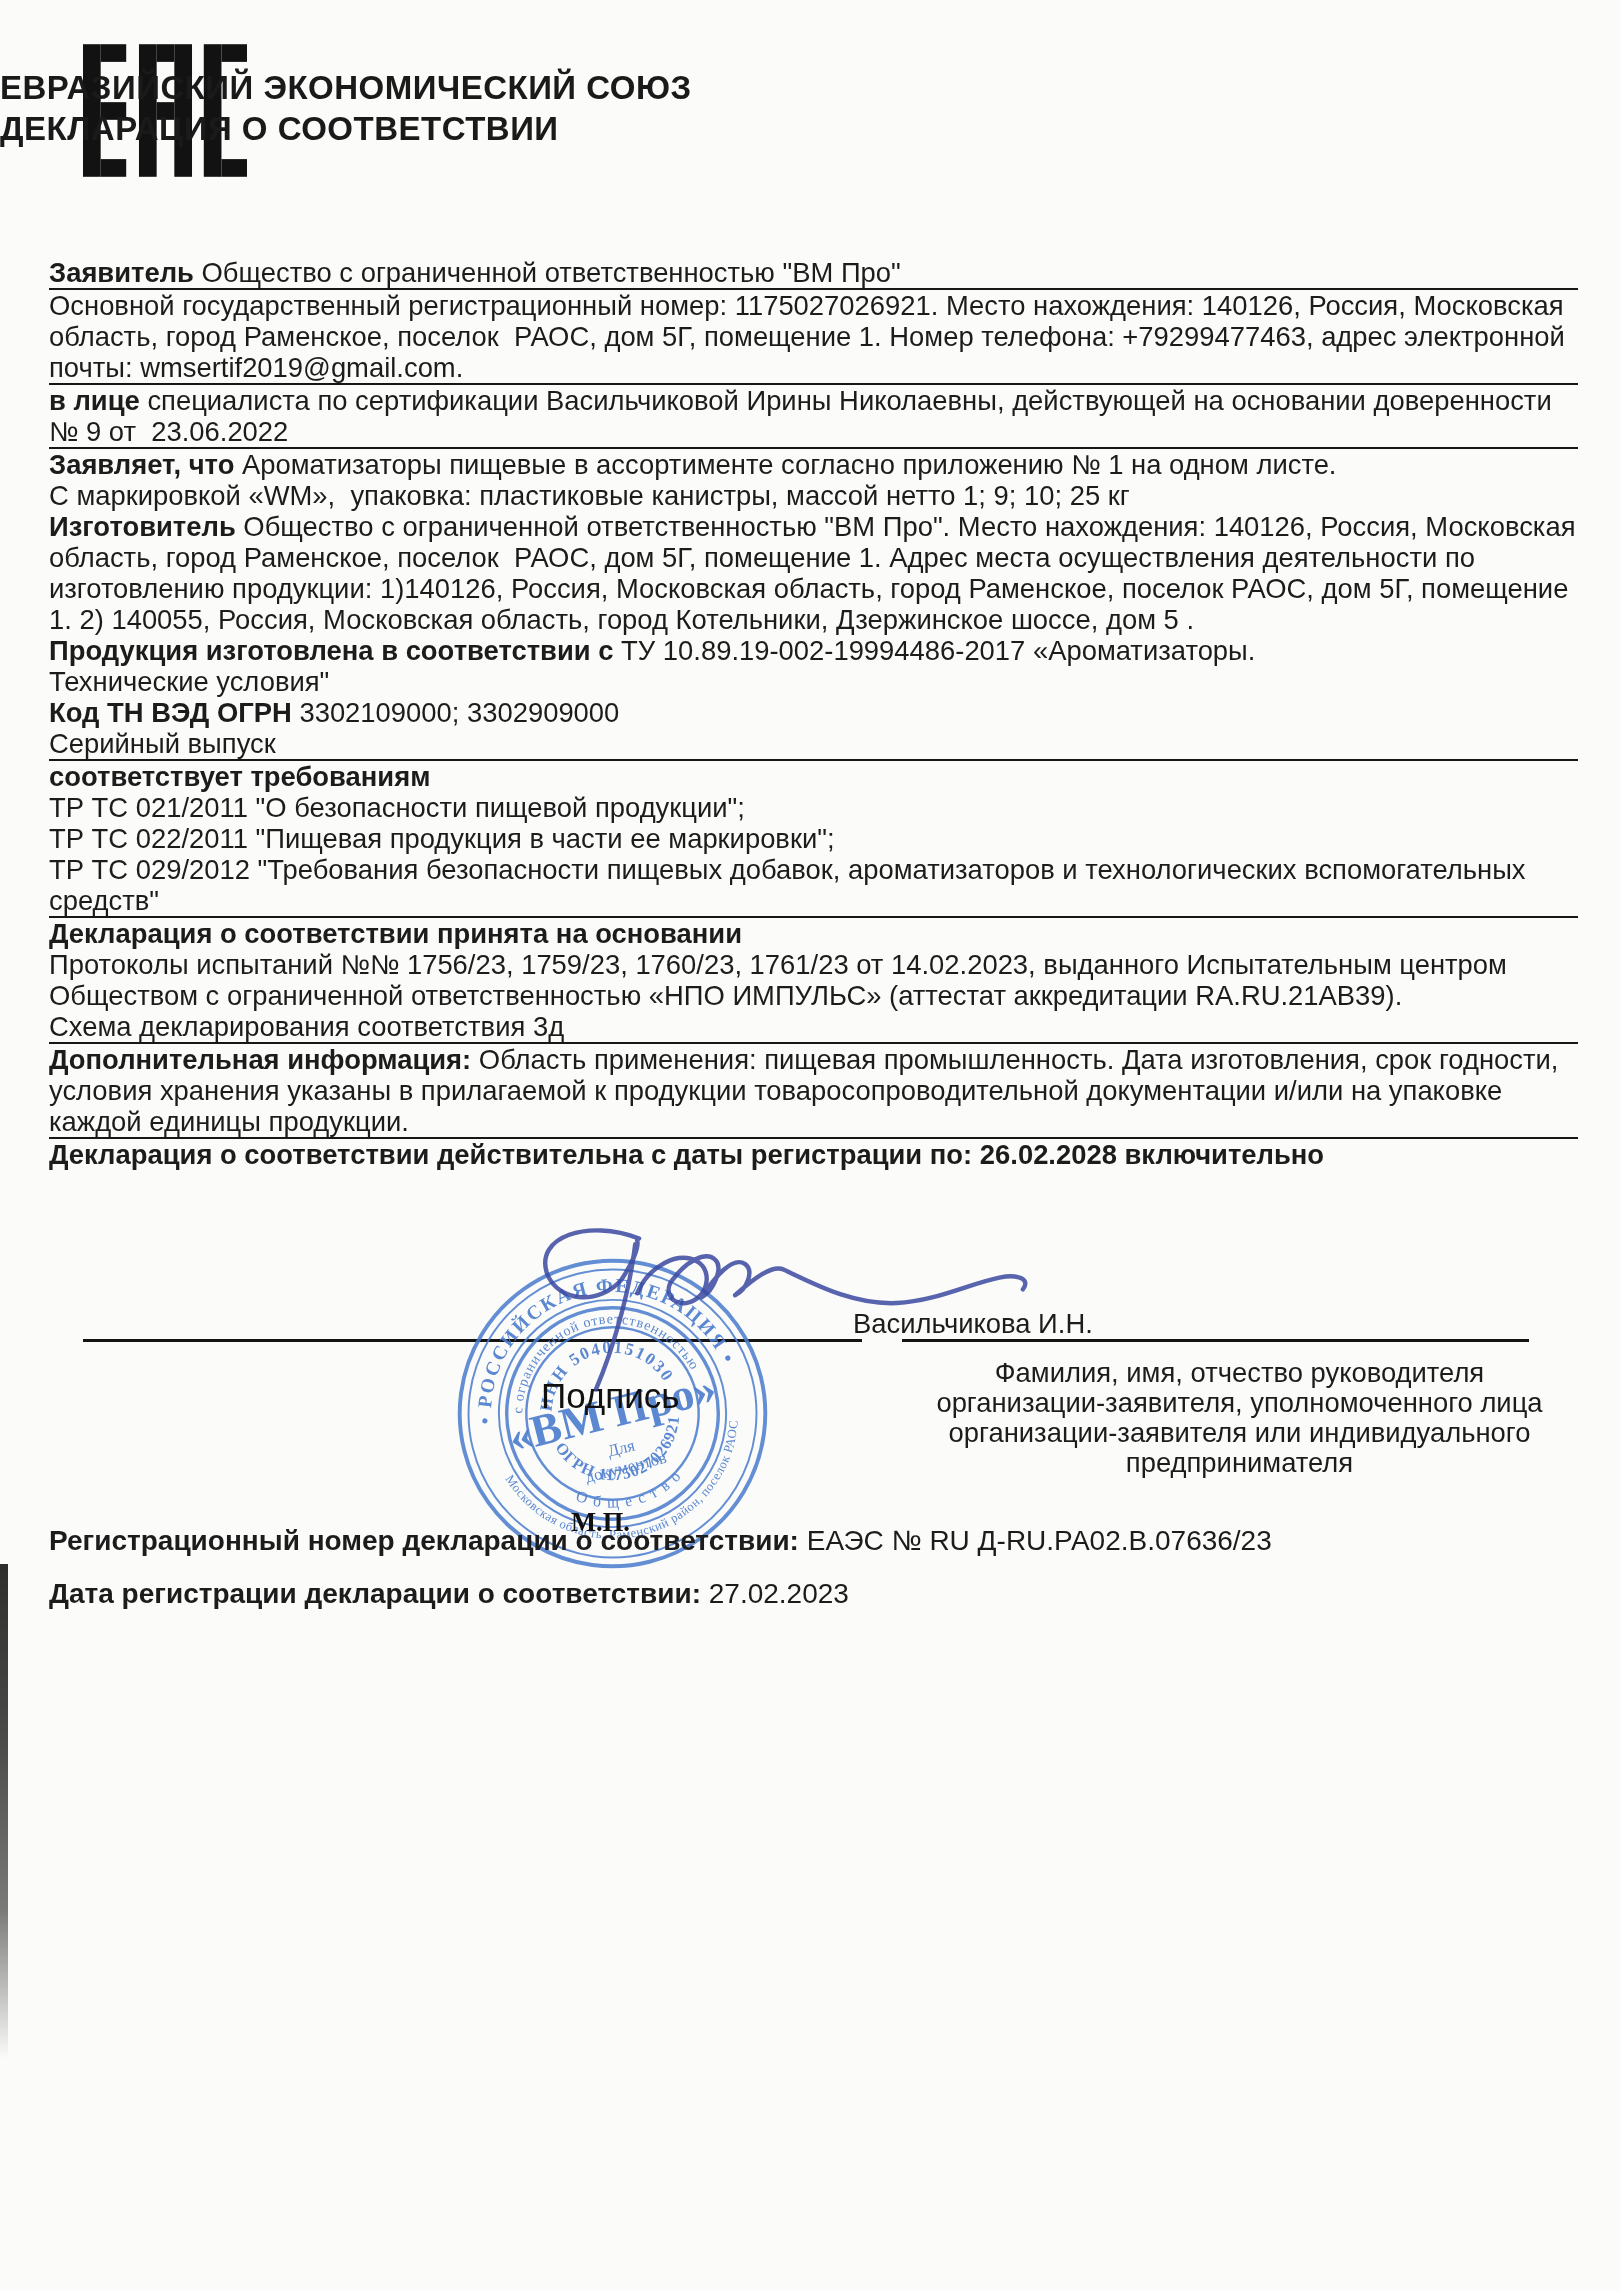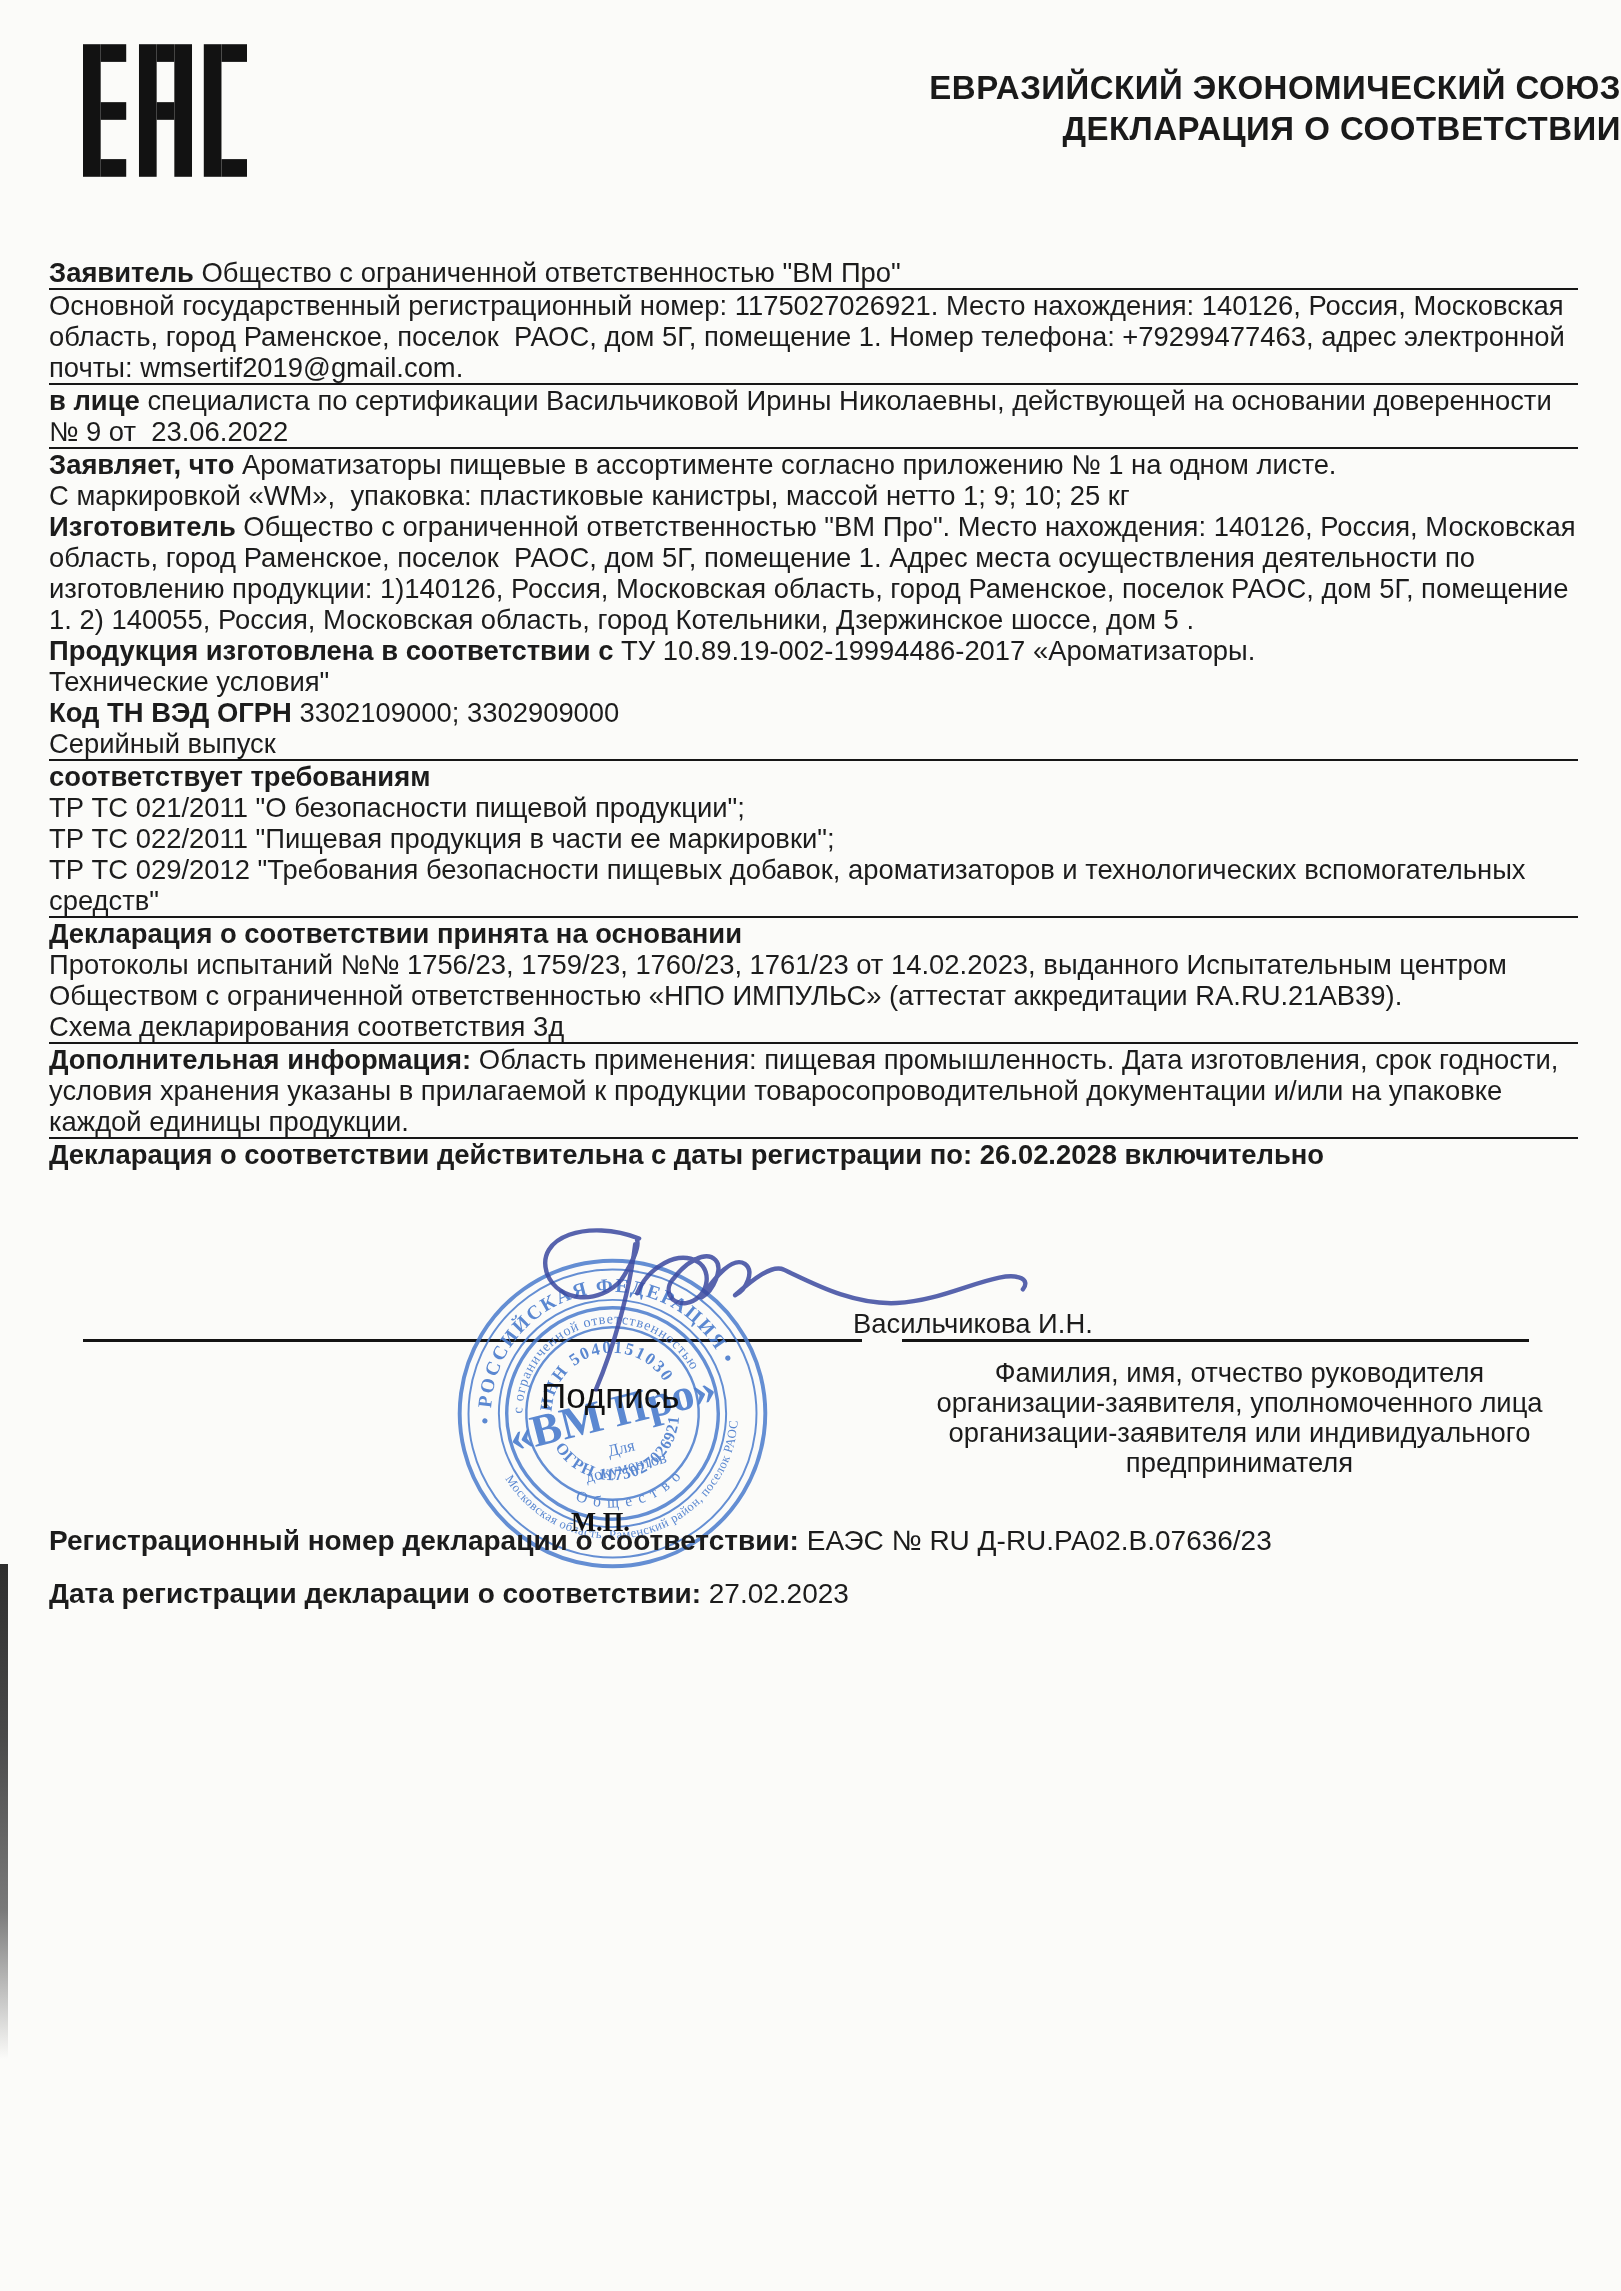--- a/index.html
+++ b/index.html
@@ -7,21 +7,21 @@
     position:relative;
     width:1621px;height:2292px;
     background:#fbfbf9;
     overflow:hidden;
     font-family:"Liberation Sans",sans-serif;
     color:#1c1c1c;
   }
   .eac-logo{position:absolute;left:83px;top:44px;}
   .doc-title{
     position:absolute;left:0;top:67px;width:1621px;
-    text-align:right;font-weight:700;font-size:33px;line-height:41px;
+    text-align:left;font-weight:700;font-size:33px;line-height:41px;
     letter-spacing:0.5px;color:#1a1a1a;
   }
   .rows{
     position:absolute;left:49px;top:257px;width:1529px;
     font-size:27.4px;line-height:31px;
   }
   .row{white-space:pre-wrap;}
   .row.u{border-bottom:2.9px solid #171717;}
   .b{font-weight:700;}
   .sig-line{position:absolute;height:2.9px;background:#141414;}

